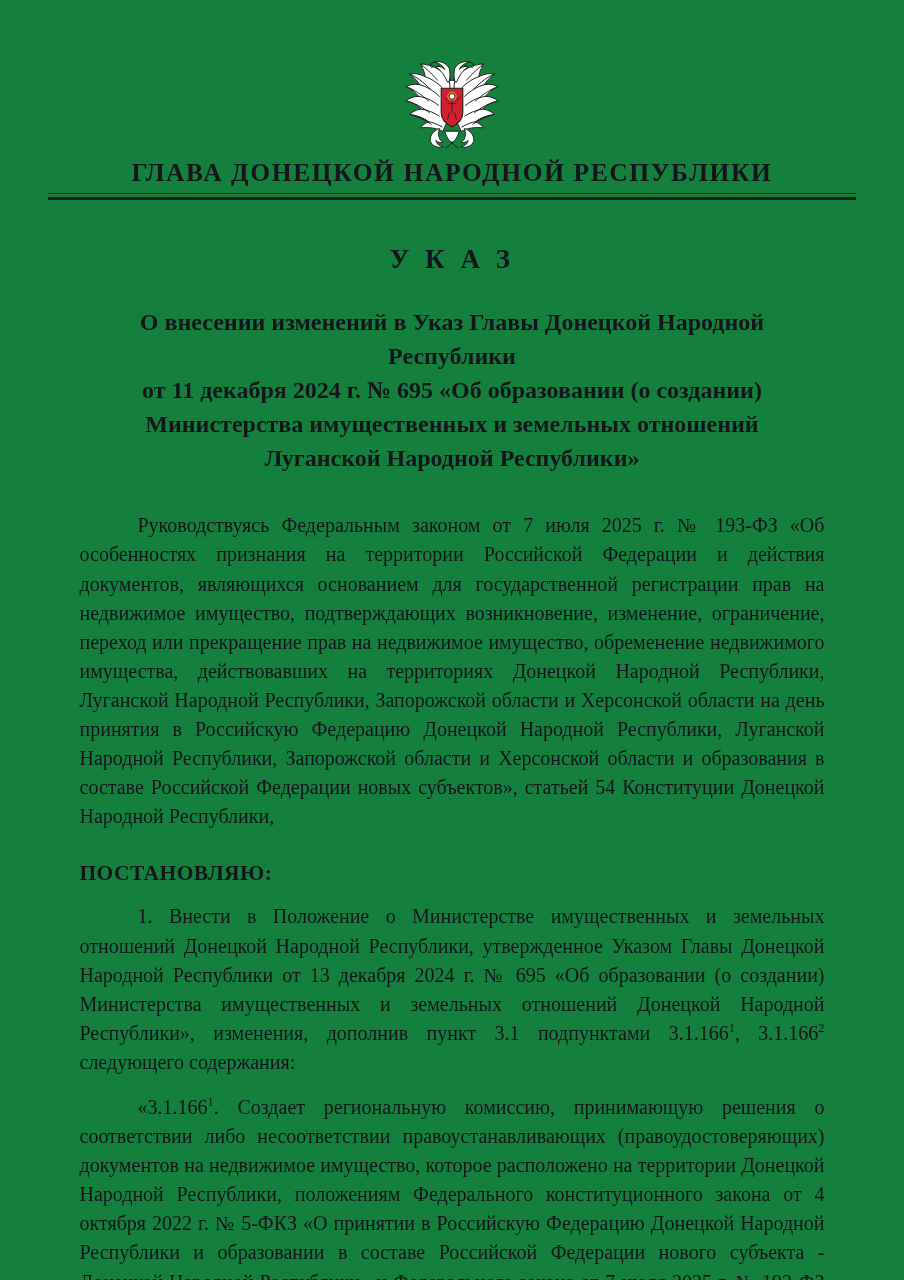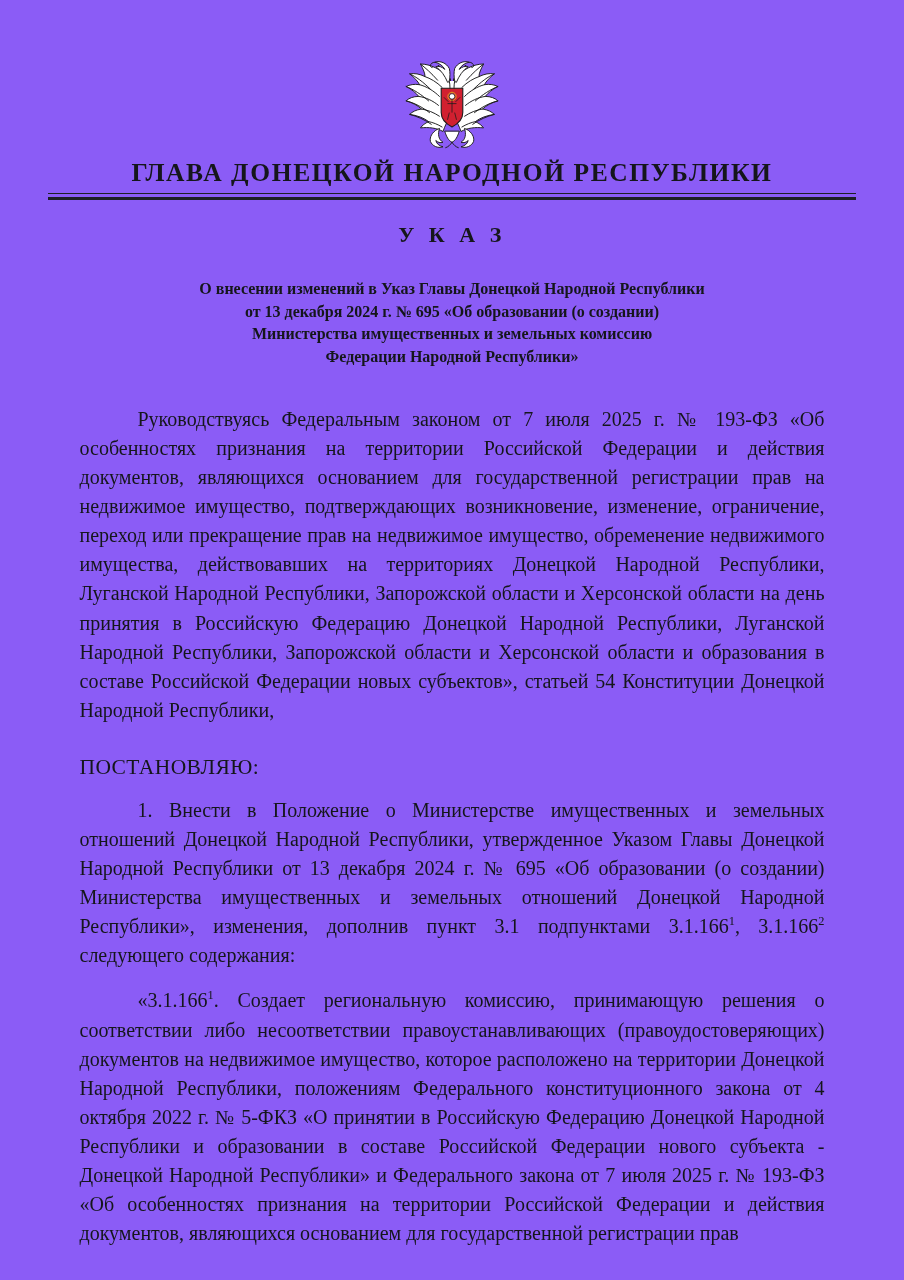--- a/index.html
+++ b/index.html
@@ -4,21 +4,21 @@
 <style>
   html, body {
     margin: 0;
     padding: 0;
     background: #ffffff;
   }
   .page {
     position: relative;
     width: 904px;
     height: 1280px;
-    background: #8b5cf6;
+    background: #15803d;
     margin: 0 auto;
     overflow: hidden;
     font-family: "Liberation Serif", "DejaVu Serif", serif;
     color: #111111;
   }
 
   
   .emblem-wrap {
     width: 100%;
     display: flex;
@@ -59,33 +59,33 @@
   }
   .rule-thick {
     height: 3px;
     background: #1d1f25;
     width: 100%;
   }
 
   
   .doc-type {
     text-align: center;
-    font-size: 22px;
+    font-size: 27px;
     font-weight: bold;
     letter-spacing: 4.5px;
-    margin-top: 22px;
+    margin-top: 44px;
     color: #15161b;
   }
 
   
   .subtitle {
     margin: 30px auto 16px auto;
     width: 648px;
     text-align: center;
-    font-size: 16px;
+    font-size: 24px;
     font-weight: bold;
     line-height: 1.42;
     color: #15161b;
   }
   .subtitle .sline { display: block; }
 
   
   .body {
     margin: 0 auto;
     width: 745px;
@@ -105,21 +105,21 @@
     text-indent: 58px;
   }
   p.para.indent {
     text-indent: 58px;
   }
   p.para.gap-top {
     margin-top: 16px;
   }
   .resolve {
     font-size: 21.5px;
-    font-weight: normal;
+    font-weight: bold;
     letter-spacing: 0.4px;
     margin-top: 30px;
     color: #15161b;
   }
   sup.sup {
     font-size: 0.62em;
     vertical-align: super;
     line-height: 0;
   }
 </style>
@@ -174,23 +174,23 @@
       <div class="rule-thin"></div>
       <div class="rule-gap"></div>
       <div class="rule-thick"></div>
     </div>
   </div>
 
   <div class="doc-type">У К А З</div>
 
   <div class="subtitle">
     <span class="sline">О внесении изменений в Указ Главы Донецкой Народной Республики</span>
-    <span class="sline">от 13 декабря 2024 г. № 695 «Об образовании (о создании)</span>
-    <span class="sline">Министерства имущественных и земельных комиссию</span>
-    <span class="sline">Федерации Народной Республики»</span>
+    <span class="sline">от 11 декабря 2024 г. № 695 «Об образовании (о создании)</span>
+    <span class="sline">Министерства имущественных и земельных отношений</span>
+    <span class="sline">Луганской Народной Республики»</span>
   </div>
 
   <div class="body">
 
     <p class="para first">Руководствуясь Федеральным законом от 7 июля 2025 г. № 193-ФЗ «Об особенностях признания на территории Российской Федерации и действия документов, являющихся основанием для государственной регистрации прав на недвижимое имущество, подтверждающих возникновение, изменение, ограничение, переход или прекращение прав на недвижимое имущество, обременение недвижимого имущества, действовавших на территориях Донецкой Народной Республики, Луганской Народной Республики, Запорожской области и Херсонской области на день принятия в Российскую Федерацию Донецкой Народной Республики, Луганской Народной Республики, Запорожской области и Херсонской области и образования в составе Российской Федерации новых субъектов», статьей 54 Конституции Донецкой Народной Республики,</p>
 
     <div class="resolve">ПОСТАНОВЛЯЮ:</div>
 
     <p class="para indent gap-top"><span>1. Внести в Положение о Министерстве имущественных и земельных отношений Донецкой Народной Республики, утвержденное Указом Главы Донецкой Народной Республики от 13 декабря 2024 г. № 695 «Об образовании (о создании) Министерства имущественных и земельных отношений Донецкой Народной Республики», изменения, дополнив пункт 3.1 подпунктами 3.1.166</span><sup class="sup">1</sup><span>, 3.1.166</span><sup class="sup">2</sup><span> следующего содержания:</span></p>
 

